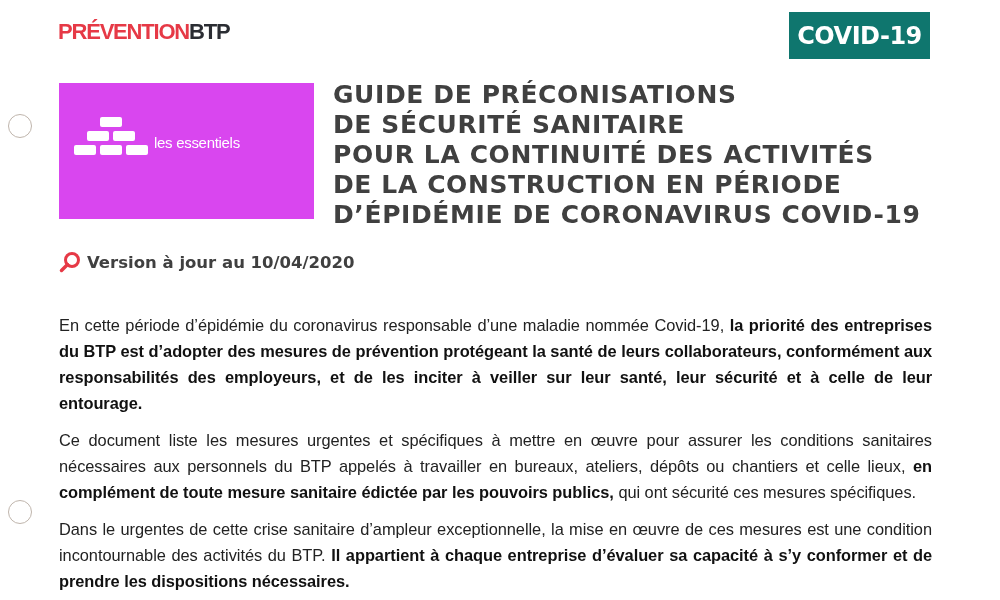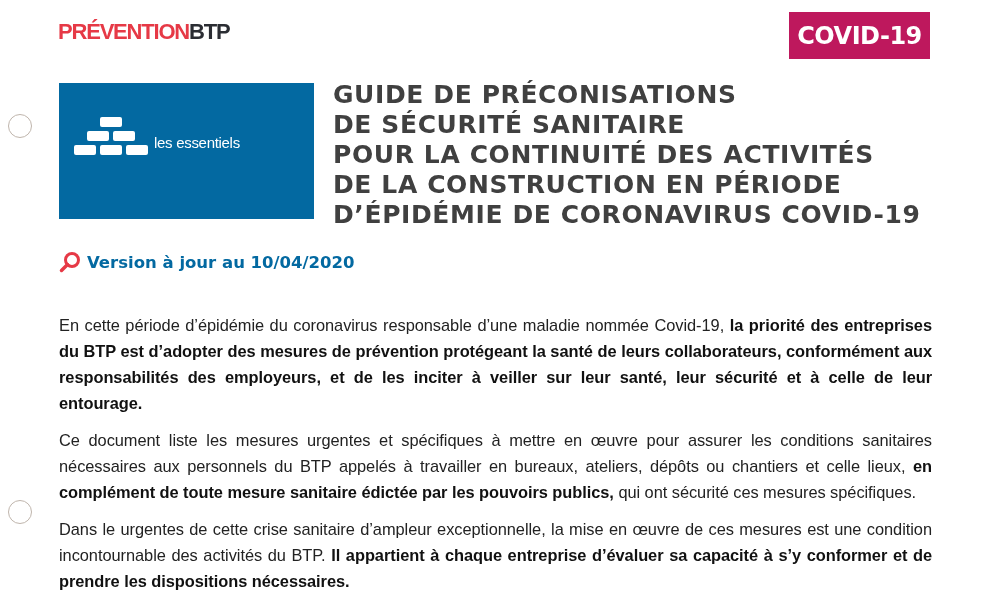--- a/index.html
+++ b/index.html
@@ -12,50 +12,50 @@
     .logo {
       position: absolute; left: 58px; top: 17px;
       font-family: "Liberation Sans", sans-serif;
       font-weight: bold; font-size: 22px; letter-spacing: -1.2px;
       line-height: 30px;
     }
     .logo .red { color: #e63946; }
     .logo .dark { color: #2b2d33; }
     .badge {
       position: absolute; left: 789px; top: 12px; width: 141px; height: 47px;
-      background: #be185d; color: #fff;
+      background: #0f766e; color: #fff;
       font-family: "DejaVu Sans", sans-serif; font-weight: bold;
       font-size: 24px; letter-spacing: -0.5px;
       display: flex; align-items: center; justify-content: center;
     }
     .hole {
       position: absolute; width: 24px; height: 24px; border-radius: 50%;
       border: 1.5px solid #bfb5ac; box-sizing: border-box; left: 8px;
     }
     .essentials-box {
       position: absolute; left: 59px; top: 83px; width: 255px; height: 136px;
-      background: #0369a1;
+      background: #d946ef;
     }
     .bricks { position: absolute; left: 15px; top: 34px; width: 76px; height: 38px; }
     .brick { position: absolute; background: #fff; border-radius: 2px; width: 22px; height: 10px; }
     .essentials-label {
       position: absolute; left: 95px; top: 51px;
       color: #fff; font-size: 15px; letter-spacing: -0.3px;
     }
     .title {
       position: absolute; left: 333px; top: 80px;
       font-family: "DejaVu Sans", sans-serif; font-weight: bold;
       font-size: 24.5px; line-height: 30px; letter-spacing: 0.6px;
       color: #404040; text-transform: uppercase; white-space: nowrap;
     }
     .title div { transform: scaleX(1.02); transform-origin: left; }
     .version {
       position: absolute; left: 59px; top: 251px;
       display: flex; align-items: center; gap: 6px;
-      color: #0369a1; font-family: "DejaVu Sans", sans-serif;
+      color: #404040; font-family: "DejaVu Sans", sans-serif;
       font-weight: bold; font-size: 16.5px;
     }
     .body-text {
       position: absolute; left: 59px; top: 312px; width: 873px;
       font-size: 16.4px; line-height: 26px; color: #222;
       text-align: justify; letter-spacing: -0.05px;
     }
     .body-text p { margin: 0 0 11px 0; }
     .body-text b { font-weight: bold; color: #111; }
   </style>

